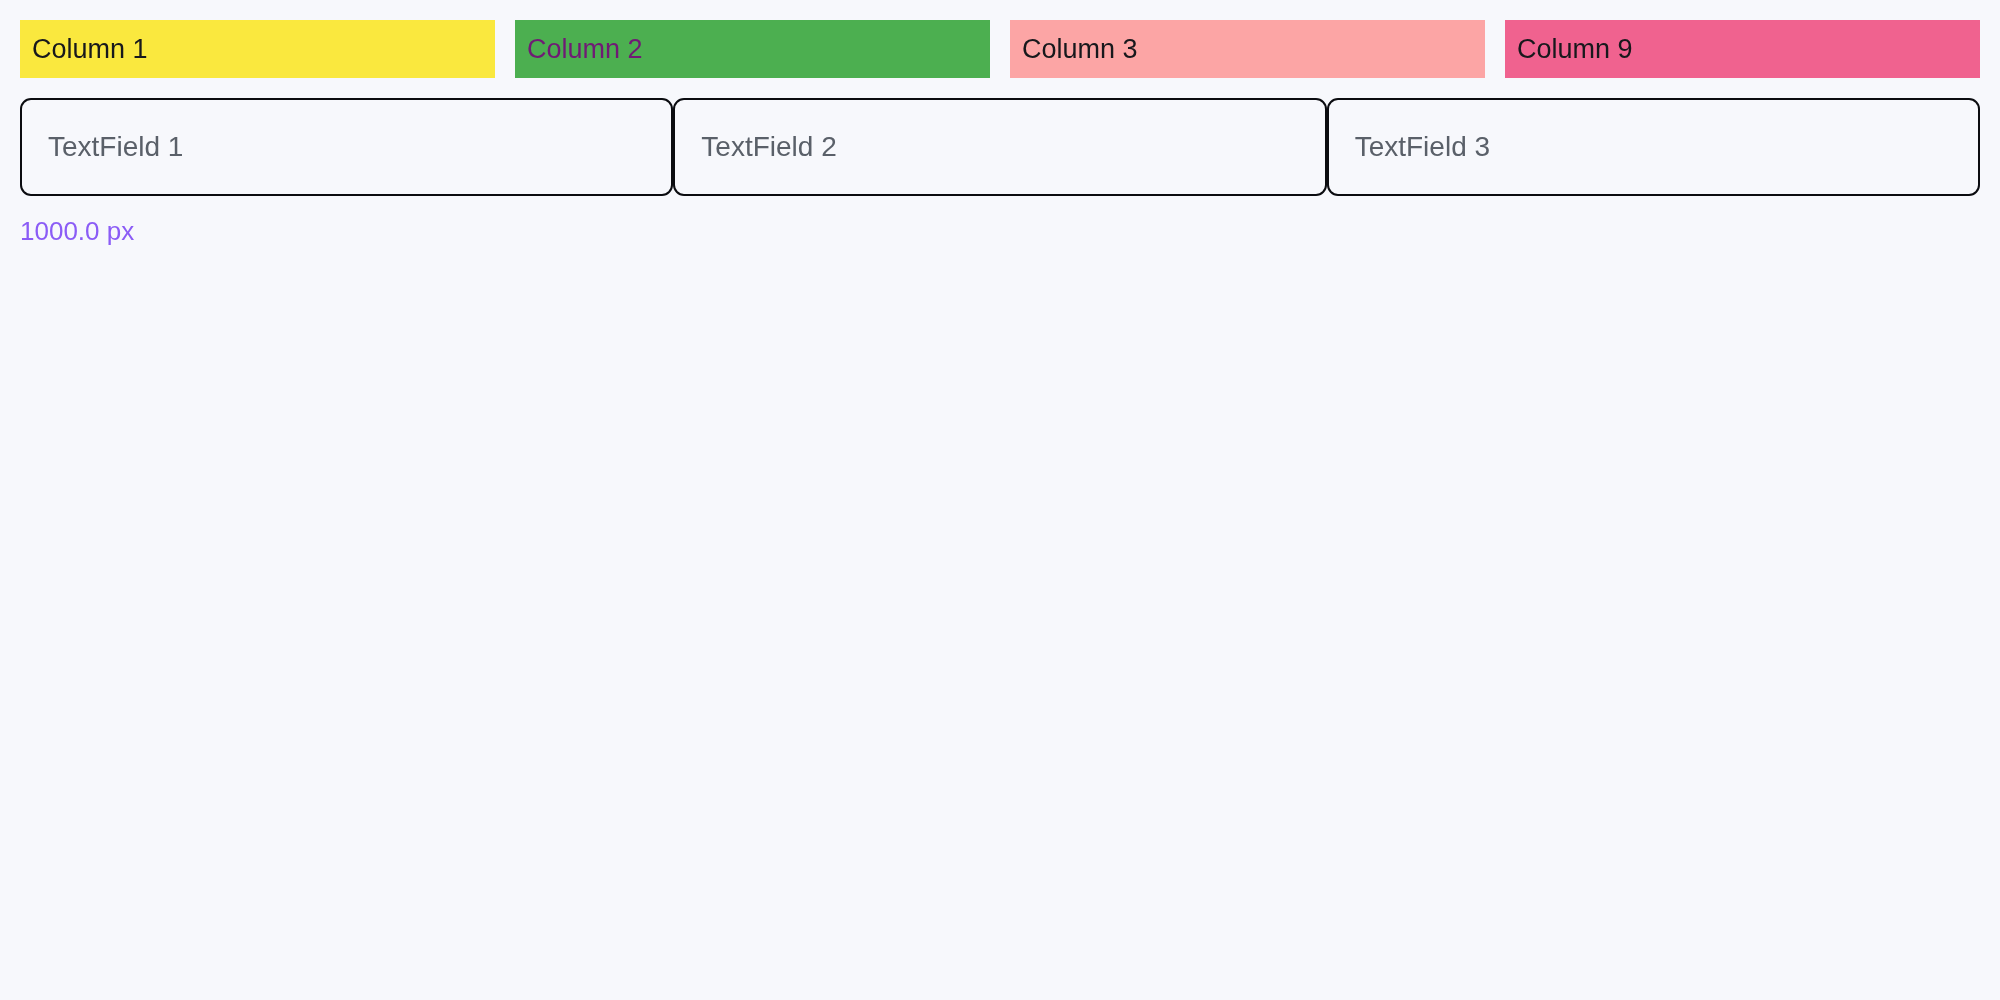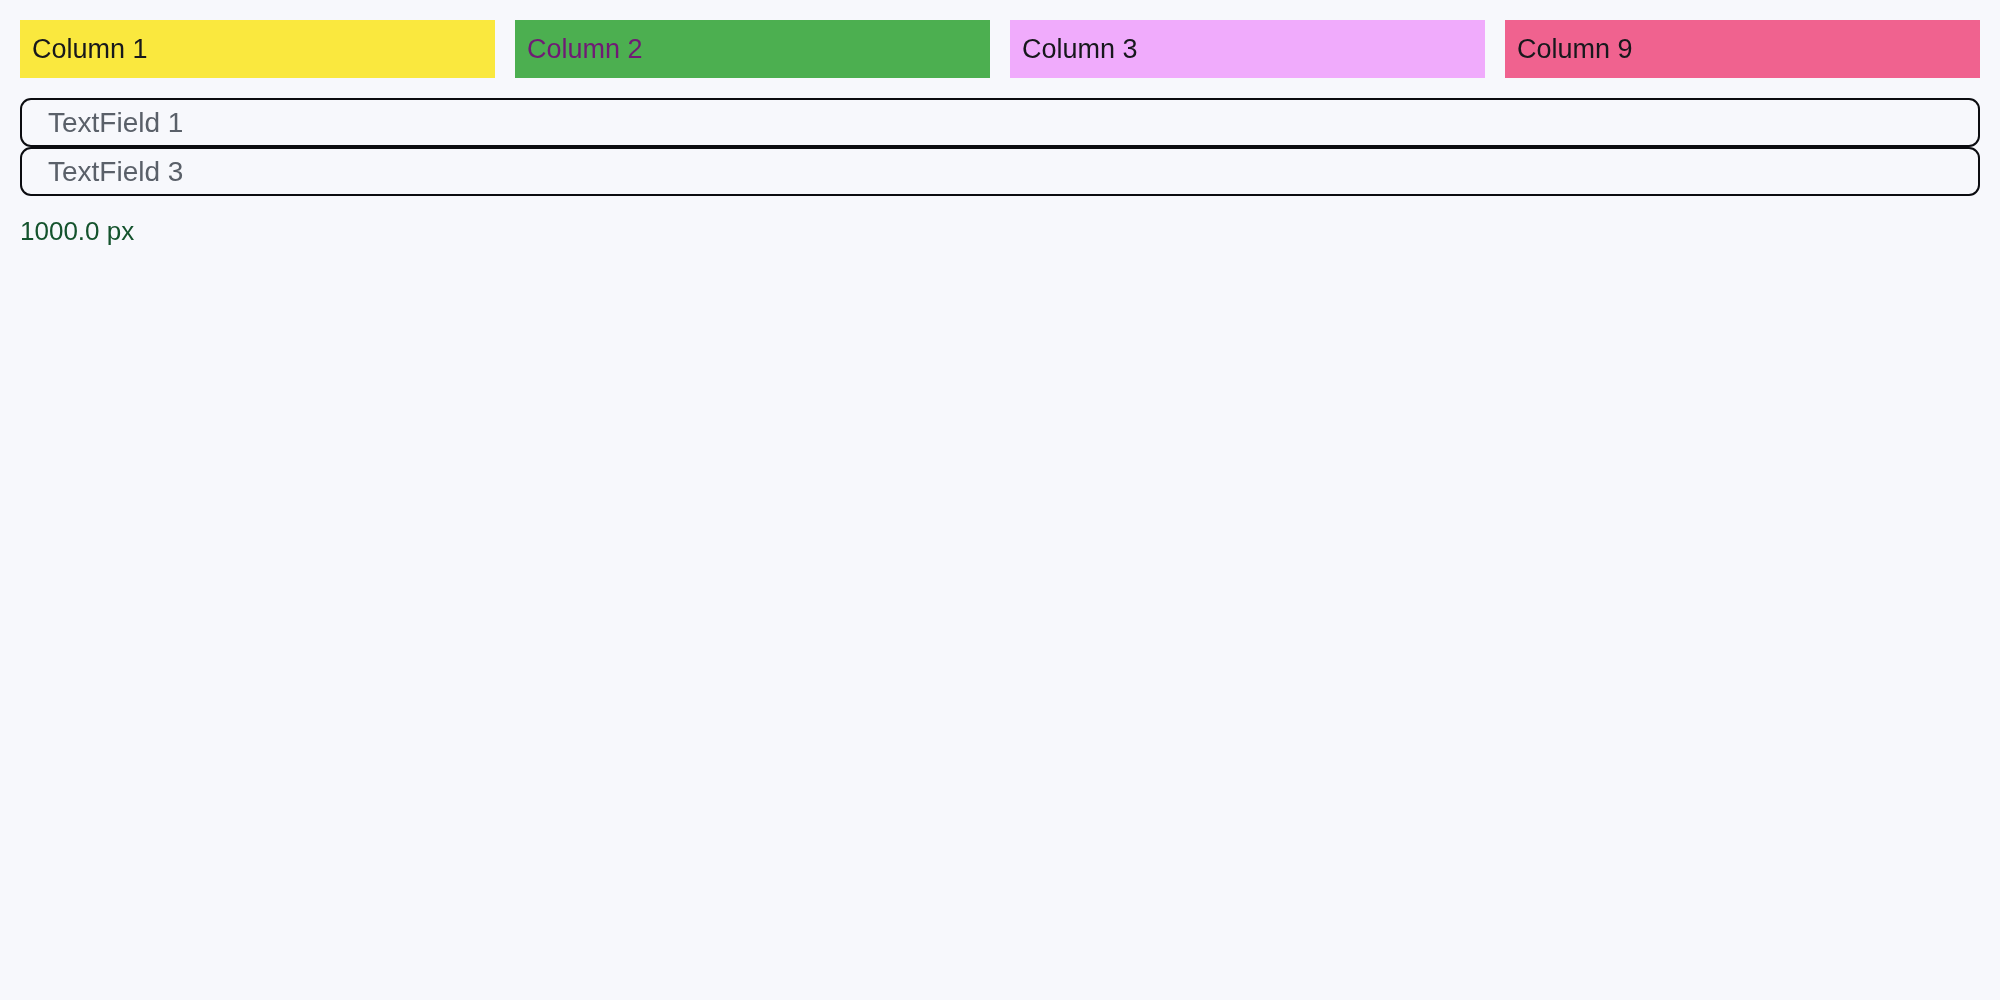--- a/index.html
+++ b/index.html
@@ -47,21 +47,20 @@
     font-size: 27px;
     line-height: 1;
     color: #17181c;
     white-space: nowrap;
     overflow: hidden;
   }
 
   
   .textfield-row {
     display: flex;
-    flex-direction: column;
     width: 100%;
     height: 98px;
     margin-top: 20px;
     flex: 0 0 auto;
   }
 
   .textfield {
     flex: 1 1 0;
     min-width: 0;
     height: 98px;
@@ -87,21 +86,21 @@
     margin-top: 18px;
     height: 34px;
     display: flex;
     align-items: center;
     flex: 0 0 auto;
   }
 
   .status-text {
     font-size: 26px;
     line-height: 1;
-    color: #14532d;
+    color: #8b5cf6;
     white-space: nowrap;
   }
 
   
   .canvas-spacer {
     flex: 1 1 auto;
     width: 100%;
   }
 </style>
 </head>
@@ -112,36 +111,39 @@
   <div class="column-row">
 
     <div class="column-cell" style="background-color: rgb(250, 232, 62);">
       <span class="column-label" style="color: rgb(23, 24, 28);">Column 1</span>
     </div>
 
     <div class="column-cell" style="background-color: rgb(76, 175, 80);">
       <span class="column-label" style="color: #701a75;">Column 2</span>
     </div>
 
-    <div class="column-cell" style="background-color: #f0abfc;">
+    <div class="column-cell" style="background-color: #fca5a5;">
       <span class="column-label" style="color: rgb(23, 24, 28);">Column 3</span>
     </div>
 
     <div class="column-cell" style="background-color: rgb(240, 98, 143);">
       <span class="column-label" style="color: rgb(23, 24, 28);">Column 9</span>
     </div>
 
   </div>
 
   <div class="textfield-row">
 
     <div class="textfield" style="border-color: rgb(11, 12, 16);">
       <span class="textfield-placeholder" style="color: rgb(90, 96, 105);">TextField 1</span>
     </div>
 
+    <div class="textfield" style="border-color: rgb(11, 12, 16);">
+      <span class="textfield-placeholder" style="color: rgb(90, 96, 105);">TextField 2</span>
+    </div>
 
     <div class="textfield" style="border-color: rgb(11, 12, 16);">
       <span class="textfield-placeholder" style="color: rgb(90, 96, 105);">TextField 3</span>
     </div>
 
   </div>
 
   <div class="status-row">
     <span class="status-text">1000.0 px</span>
   </div>

